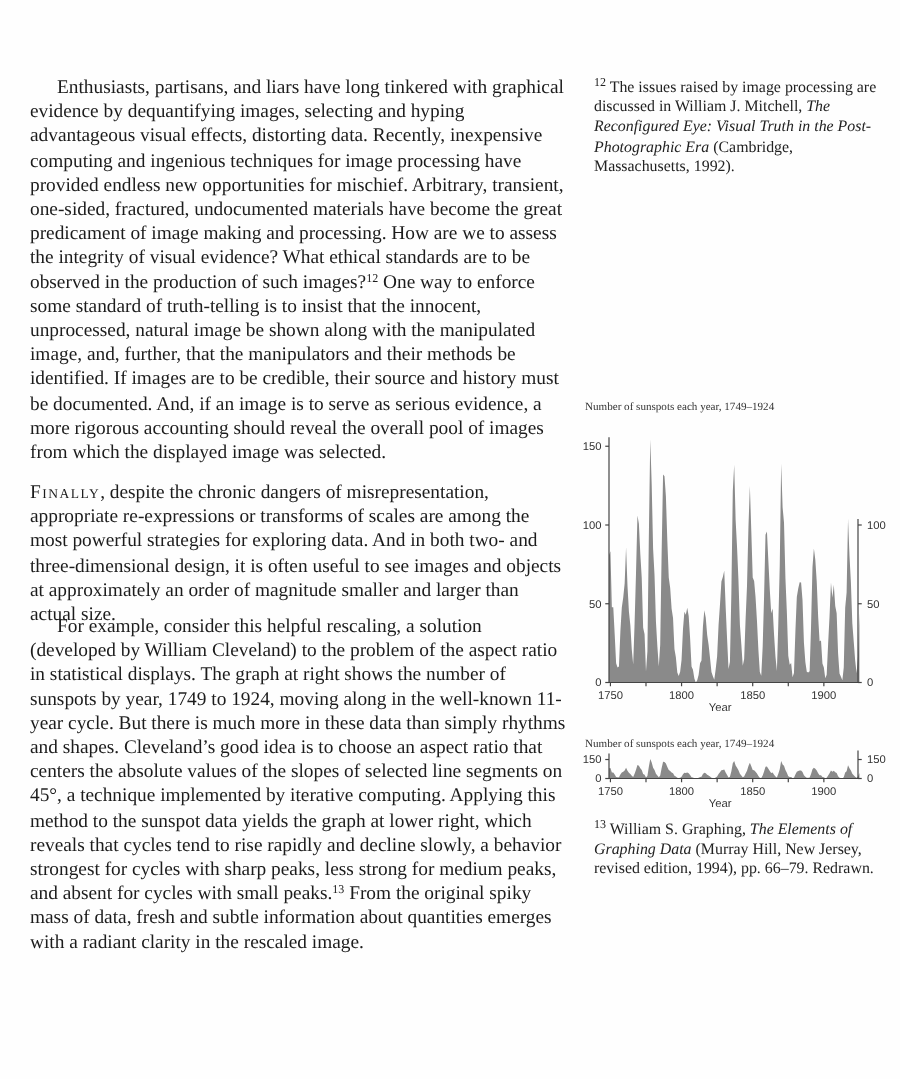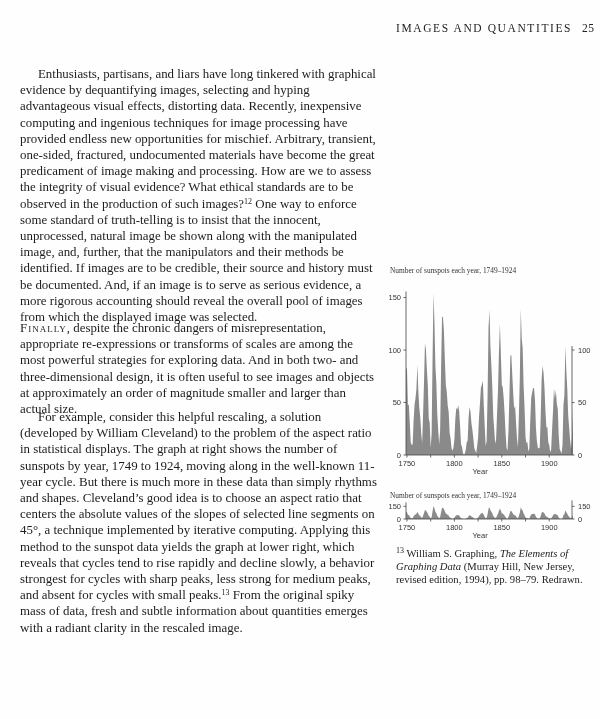--- a/index.html
+++ b/index.html
@@ -11,21 +11,21 @@
     font-size: 11.5px; letter-spacing: 1.6px; color: #222;
   }
   .running-head .title { text-transform: uppercase; }
   .running-head .num { margin-left: 10px; letter-spacing: 0.5px; }
   .body-text {
     position: absolute; left: 20px; width: 358px;
     font-family: "Liberation Serif", "DejaVu Serif", serif;
     font-size: 12.9px; line-height: 16.2px; color: #1c1c1c;
   }
   .body-text p { margin: 0; text-align: left; }
-  .para1 { top: 66px; text-indent: 18px; }
+  .para1 { top: 50px; text-indent: 18px; }
   .para2 { top: 320px; }
   .para2 .sc { font-variant: small-caps; letter-spacing: 1px; }
   .para3 { top: 409px; text-indent: 18px; font-family: Liberation Serif, serif; }
   sup { font-size: 8px; line-height: 0; vertical-align: 4px; }
   .note {
     position: absolute; left: 396px; width: 196px;
     font-family: "Liberation Serif", "DejaVu Serif", serif;
     font-size: 10.6px; line-height: 13.2px; color: #222;
   }
   .note12 { top: 52px; }
@@ -38,36 +38,36 @@
   }
   .ct1 { top: 266px; }
   .ct2 { top: 491px; }
   svg.chart { position: absolute; left: 0; top: 0; }
 </style>
 </head>
 <body>
 
 <div class="page">
 
-  <div class="running-head">
-    <span class="title">Images and Quantities</span><span class="num">25</span>
-  </div>
 
   <div class="body-text para1">
     <p><span>Enthusiasts, partisans, and liars have long tinkered with graphical evidence by dequantifying images, selecting and hyping advantageous visual effects, distorting data. Recently, inexpensive computing and ingenious techniques for image processing have provided endless new opportunities for mischief. Arbitrary, transient, one-sided, fractured, undocumented materials have become the great predicament of image making and processing. How are we to assess the integrity of visual evidence? What ethical standards are to be observed in the production of such images?</span><sup>12</sup><span> One way to enforce some standard of truth-telling is to insist that the innocent, unprocessed, natural image be shown along with the manipulated image, and, further, that the manipulators and their methods be identified. If images are to be credible, their source and history must be documented. And, if an image is to serve as serious evidence, a more rigorous accounting should reveal the overall pool of images from which the displayed image was selected.</span></p>
   </div>
 
   <div class="body-text para2">
     <p><span class="sc">Finally</span><span>, despite the chronic dangers of misrepresentation, appropriate re-expressions or transforms of scales are among the most powerful strategies for exploring data. And in both two- and three-dimensional design, it is often useful to see images and objects at approximately an order of magnitude smaller and larger than actual size.</span></p>
   </div>
 
   <div class="body-text para3">
     <p><span>For example, consider this helpful rescaling, a solution (developed by William Cleveland) to the problem of the aspect ratio in statistical displays. The graph at right shows the number of sunspots by year, 1749 to 1924, moving along in the well-known 11-year cycle. But there is much more in these data than simply rhythms and shapes. Cleveland’s good idea is to choose an aspect ratio that centers the absolute values of the slopes of selected line segments on 45°, a technique implemented by iterative computing. Applying this method to the sunspot data yields the graph at lower right, which reveals that cycles tend to rise rapidly and decline slowly, a behavior strongest for cycles with sharp peaks, less strong for medium peaks, and absent for cycles with small peaks.</span><sup>13</sup><span> From the original spiky mass of data, fresh and subtle information about quantities emerges with a radiant clarity in the rescaled image.</span></p>
   </div>
 
+  <div class="note note12">
+    <sup>12</sup><span> The issues raised by image processing are discussed in William J. Mitchell, </span><i>The Reconfigured Eye: Visual Truth in the Post-Photographic Era</i><span> (Cambridge, Massachusetts, 1992).</span>
+  </div>
 
   <div class="chart-title ct1">Number of sunspots each year, 1749–1924</div>
   <div class="chart-title ct2">Number of sunspots each year, 1749–1924</div>
 
   <svg class="chart" id="charts" width="600" height="719">
       <path d="M406 455 L406.00 370.06 L406.95 367.43 L407.90 404.91 L408.85 404.81 L409.79 422.76 L410.74 442.19 L411.69 444.92 L412.64 444.29 L413.59 420.98 L414.54 405.02 L415.49 398.30 L416.43 388.95 L417.38 364.81 L418.33 390.74 L419.28 407.64 L420.23 416.78 L421.18 433.06 L422.13 443.03 L423.07 415.31 L424.02 381.71 L424.97 343.60 L425.92 349.16 L426.87 369.32 L427.82 385.18 L428.77 418.46 L429.71 422.87 L430.66 447.65 L431.61 434.21 L432.56 357.88 L433.51 292.88 L434.46 322.81 L435.41 365.96 L436.35 383.50 L437.30 414.57 L438.25 431.06 L439.20 444.29 L440.15 429.69 L441.10 367.95 L442.05 316.40 L442.99 317.56 L443.94 331.00 L444.89 360.61 L445.84 385.07 L446.79 392.00 L447.74 405.75 L448.69 411.95 L449.63 432.63 L450.58 438.20 L451.53 448.28 L452.48 450.69 L453.43 447.86 L454.38 439.77 L455.33 419.30 L456.27 407.75 L457.22 409.75 L458.17 405.13 L459.12 410.69 L460.07 425.50 L461.02 444.39 L461.97 446.50 L462.91 452.38 L463.86 455.00 L464.81 453.53 L465.76 449.75 L466.71 442.19 L467.66 440.40 L468.61 417.83 L469.55 406.91 L470.50 411.85 L471.45 423.39 L472.40 429.91 L473.35 438.62 L474.30 448.07 L475.25 450.80 L476.19 453.11 L477.14 446.07 L478.09 437.57 L479.04 416.88 L479.99 402.92 L480.94 387.59 L481.89 384.65 L482.83 380.56 L483.78 404.81 L484.73 426.13 L485.68 446.07 L486.63 441.14 L487.58 395.25 L488.53 327.43 L489.47 309.78 L490.42 346.64 L491.37 365.01 L492.32 387.17 L493.27 416.46 L494.22 429.59 L495.17 443.76 L496.11 439.25 L497.06 412.89 L498.01 390.43 L498.96 351.57 L499.91 324.06 L500.86 353.88 L501.81 385.07 L502.75 387.27 L503.70 398.19 L504.65 414.05 L505.60 433.37 L506.55 447.96 L507.50 450.49 L508.45 431.17 L509.39 397.46 L510.34 356.51 L511.29 354.41 L512.24 373.94 L513.19 392.94 L514.14 408.80 L515.09 405.65 L516.03 422.98 L516.98 437.88 L517.93 447.33 L518.88 415.52 L519.83 377.30 L520.78 309.05 L521.73 338.24 L522.67 348.32 L523.62 385.49 L524.57 408.06 L525.52 437.15 L526.47 443.13 L527.42 441.98 L528.37 451.43 L529.31 448.70 L530.26 421.09 L531.21 397.99 L532.16 392.31 L533.11 388.12 L534.06 388.32 L535.01 400.19 L535.95 428.33 L536.90 441.25 L537.85 447.86 L538.80 448.38 L539.75 447.55 L540.70 417.62 L541.65 378.35 L542.59 365.64 L543.54 373.10 L544.49 387.80 L545.44 411.11 L546.39 427.49 L547.34 426.96 L548.29 442.30 L549.23 445.02 L550.18 452.17 L551.13 449.75 L552.08 429.38 L553.03 410.90 L553.98 388.32 L554.93 398.51 L555.87 389.90 L556.82 404.07 L557.77 408.90 L558.72 435.47 L559.67 449.01 L560.62 451.22 L561.57 453.53 L562.51 444.92 L563.46 405.23 L564.41 395.05 L565.36 345.90 L566.31 370.37 L567.26 388.22 L568.21 415.52 L569.15 427.59 L570.10 440.09 L571.05 448.91 L572.00 437.46 L572.95 408.49 L572.9485714285714 455 Z" fill="#8a8a8a" stroke="none"></path>
       <line x1="406" y1="455" x2="572" y2="455" stroke="#444444" stroke-width="0.8"></line>
       <line x1="406" y1="455" x2="406" y2="291.5" stroke="#444444" stroke-width="0.8"></line>
       <line x1="572" y1="455" x2="572" y2="346" stroke="#444444" stroke-width="0.8"></line>
       <line x1="403.5" y1="455" x2="406" y2="455" stroke="#444444" stroke-width="0.8"></line>
@@ -116,15 +116,15 @@
       <line x1="525.52" y1="519" x2="525.52" y2="521.5" stroke="#444444" stroke-width="0.8"></line>
       <line x1="549.2342857142858" y1="519" x2="549.2342857142858" y2="521.5" stroke="#444444" stroke-width="0.8"></line>
       <text x="406.9485714285714" y="530" font-size="7.5" font-family="Liberation Sans, DejaVu Sans, sans-serif" fill="#333" text-anchor="middle">1750</text>
       <text x="454.37714285714287" y="530" font-size="7.5" font-family="Liberation Sans, DejaVu Sans, sans-serif" fill="#333" text-anchor="middle">1800</text>
       <text x="501.8057142857143" y="530" font-size="7.5" font-family="Liberation Sans, DejaVu Sans, sans-serif" fill="#333" text-anchor="middle">1850</text>
       <text x="549.2342857142858" y="530" font-size="7.5" font-family="Liberation Sans, DejaVu Sans, sans-serif" fill="#333" text-anchor="middle">1900</text>
       <text x="480.0914285714286" y="538" font-size="7.5" font-family="Liberation Sans, DejaVu Sans, sans-serif" fill="#333" text-anchor="middle">Year</text>
     </svg>
 
   <div class="note note13">
-    <sup>13</sup><span> William S. Graphing, </span><i>The Elements of Graphing Data</i><span> (Murray Hill, New Jersey, revised edition, 1994), pp. 98–79. Redrawn.</span>
+    <sup>13</sup><span> William S. Graphing, </span><i>The Elements of Graphing Data</i><span> (Murray Hill, New Jersey, revised edition, 1994), pp. 66–79. Redrawn.</span>
   </div>
 </div>
 
 </body></html>

